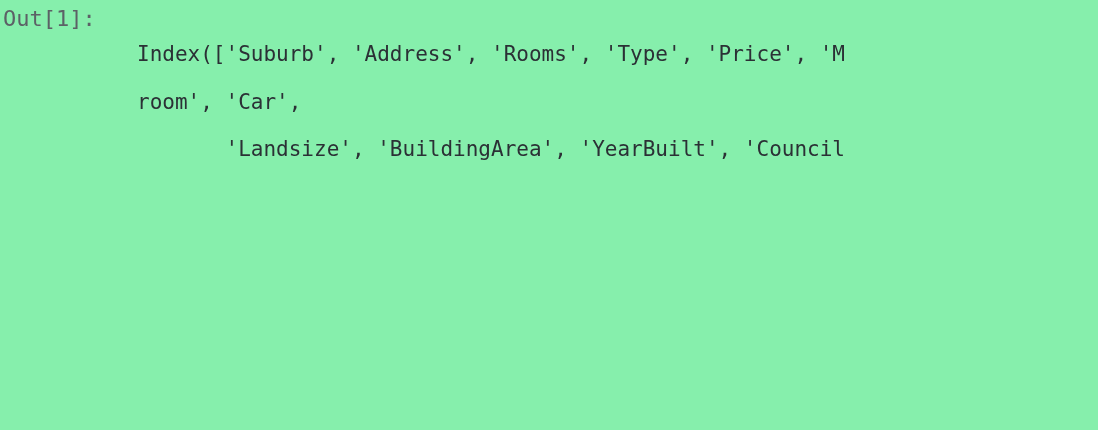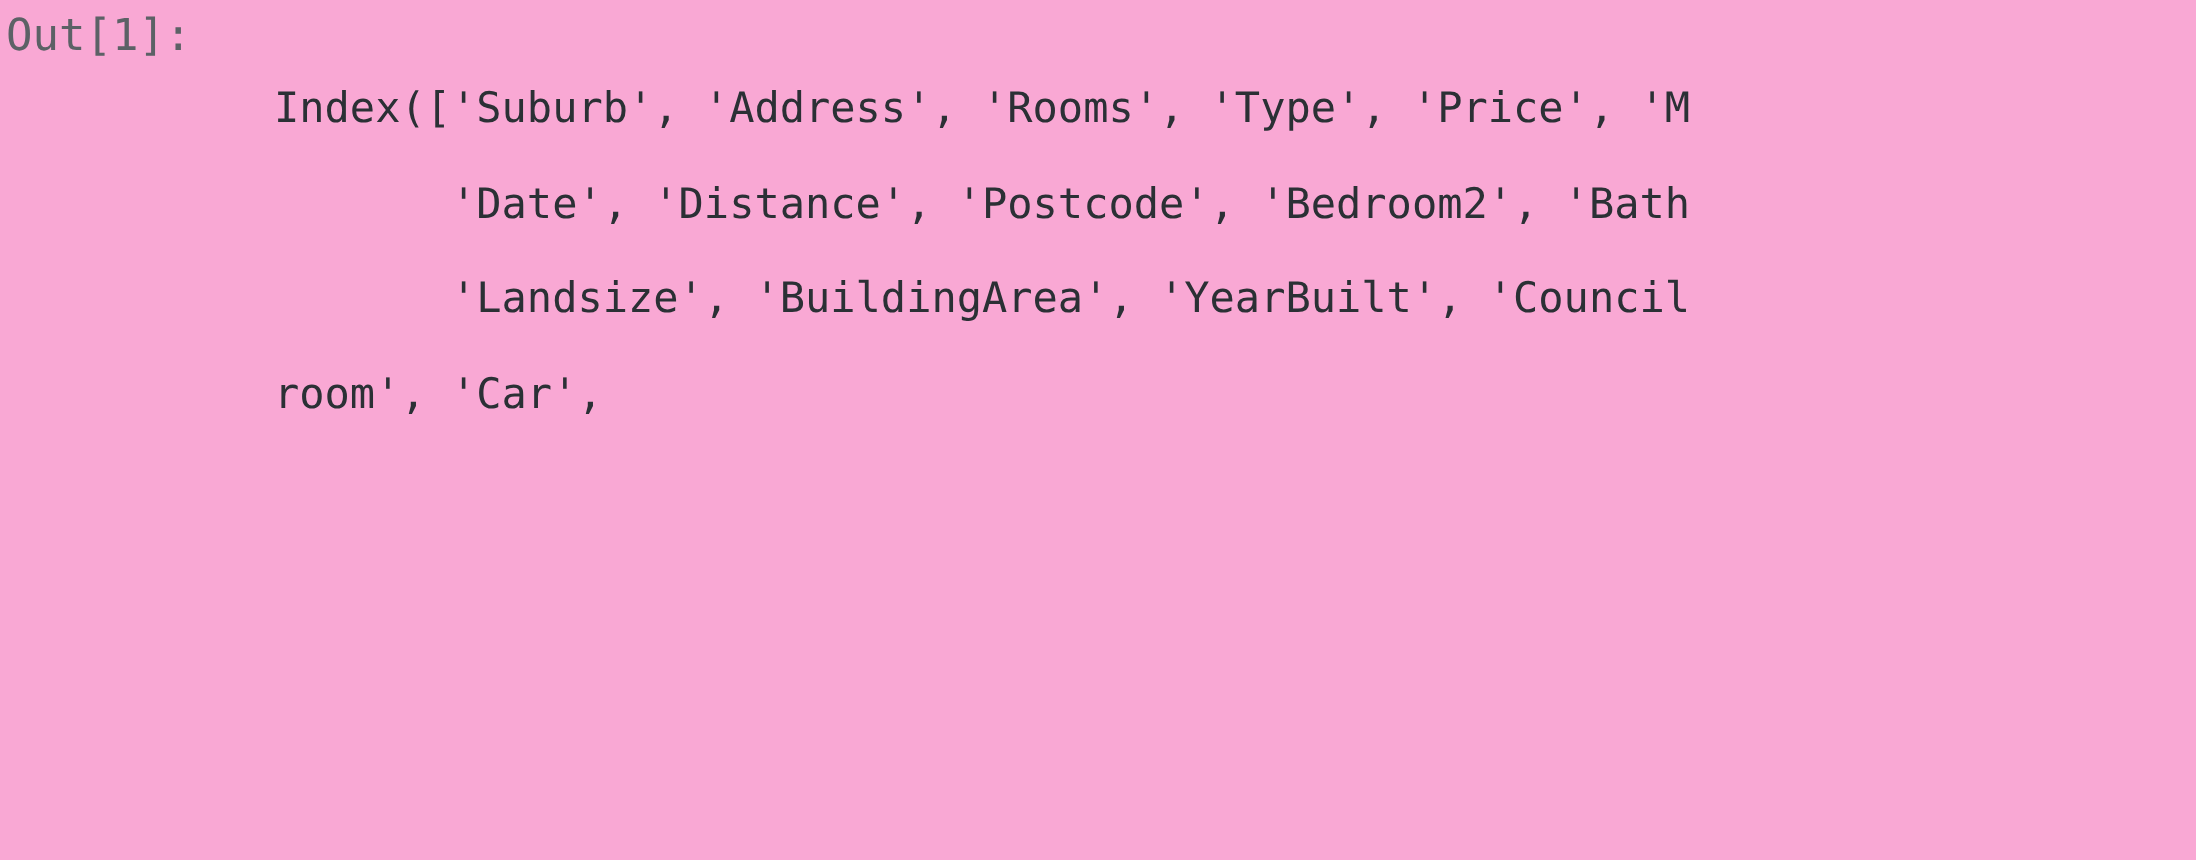--- a/index.html
+++ b/index.html
@@ -16,21 +16,21 @@
     font-family: "DejaVu Sans Mono", "Liberation Mono", monospace;
     -webkit-font-smoothing: antialiased;
   }
 
   #cell {
     position: absolute;
     left: 0;
     top: 0;
     width: 1098px;
     height: 430px;
-    background: #f9a8d4;
+    background: #86efac;
   }
 
   
   .out-prompt {
     position: absolute;
     left: 3px;
     top: 6px;
     font-family: "DejaVu Sans Mono", "Liberation Mono", monospace;
     font-size: 22px;
     line-height: 26px;
@@ -61,18 +61,17 @@
 </style>
 </head>
 <body>
 
 <div id="cell">
 
   <div class="out-prompt">Out[1]:</div>
 
   <div class="out-area">
     <div class="out-line">Index(['Suburb', 'Address', 'Rooms', 'Type', 'Price', 'M</div>
-    <div class="out-line">       'Date', 'Distance', 'Postcode', 'Bedroom2', 'Bath</div>
+    <div class="out-line">room', 'Car',</div>
     <div class="out-line">       'Landsize', 'BuildingArea', 'YearBuilt', 'Council</div>
-    <div class="out-line">room', 'Car',</div>
   </div>
 
 </div>
 
 </body></html>

